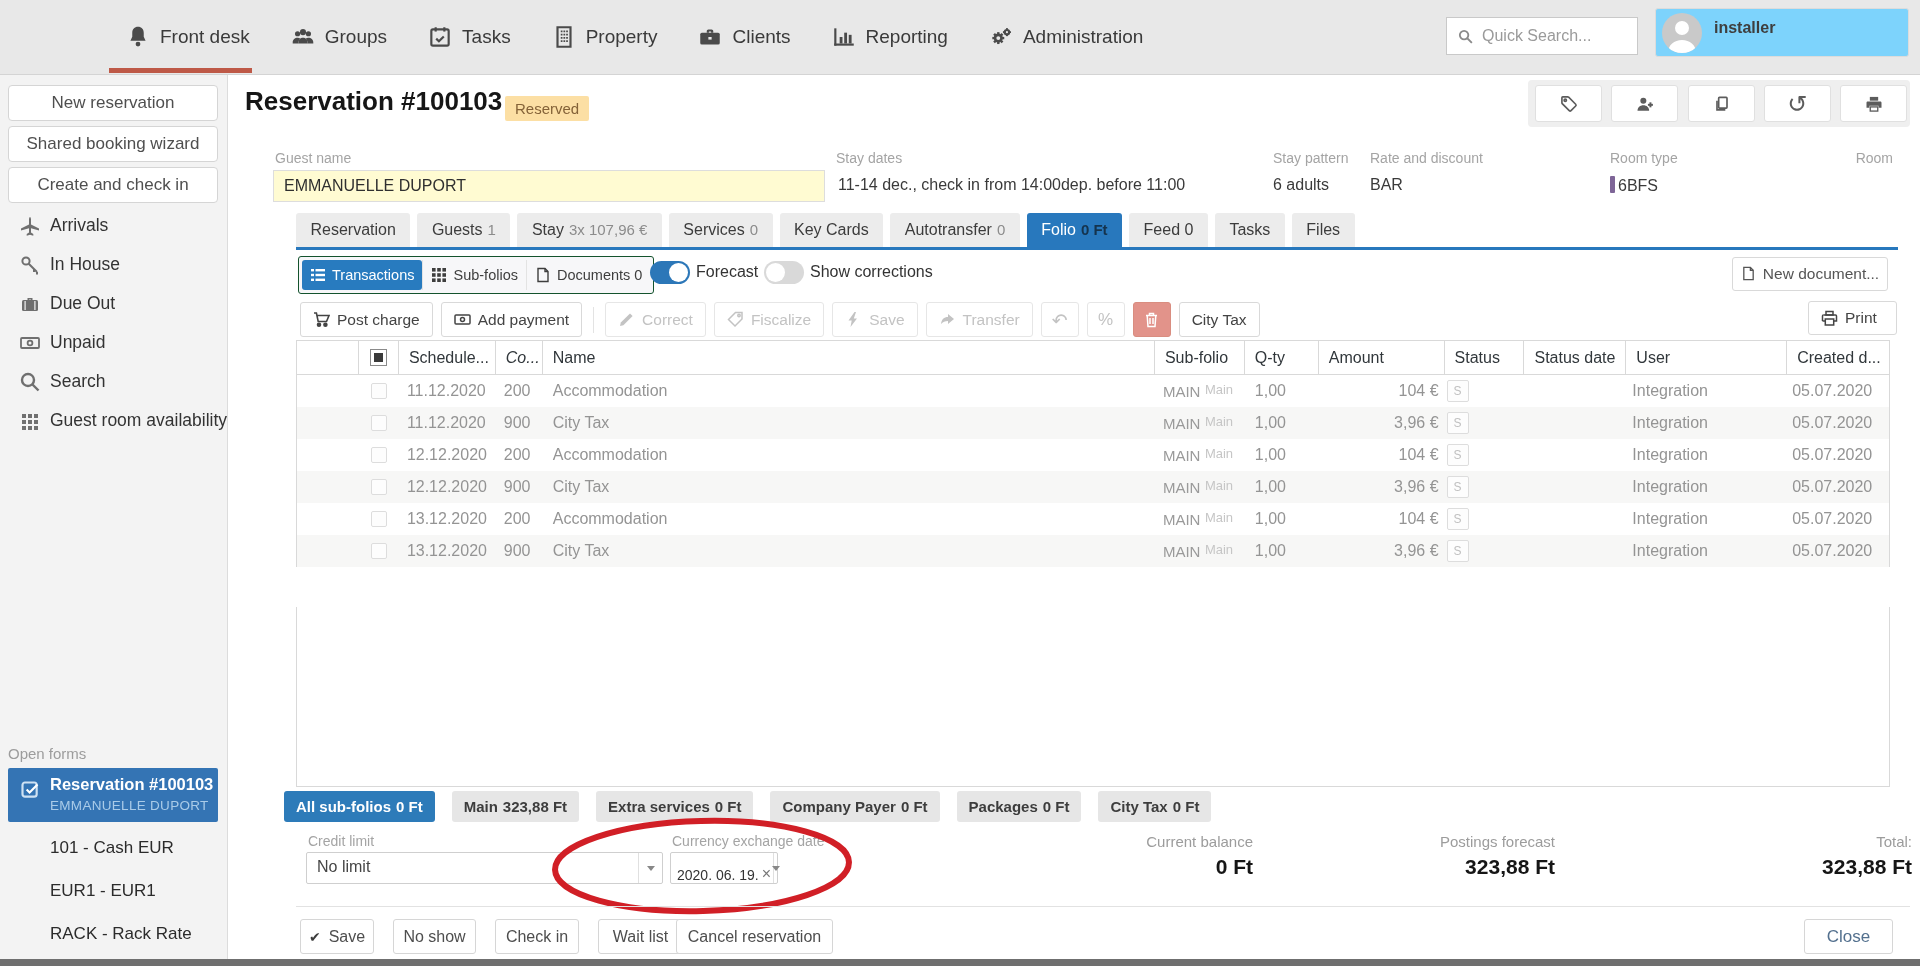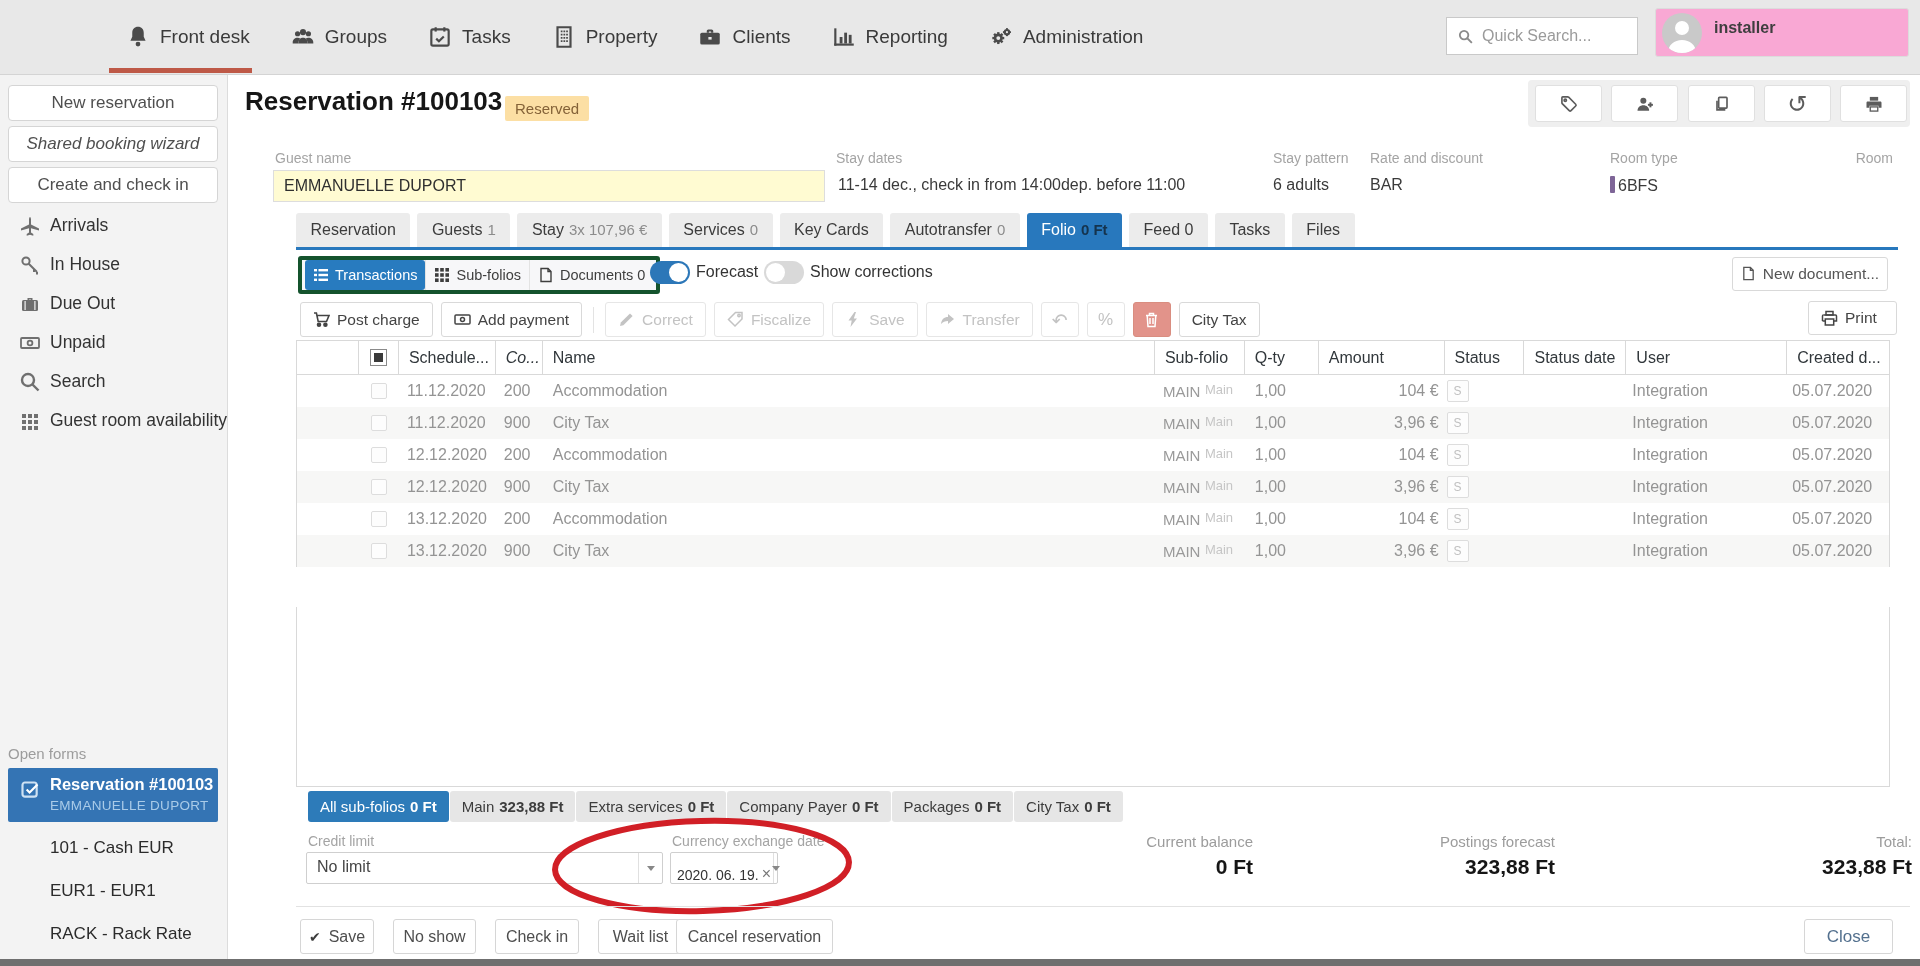--- a/index.html
+++ b/index.html
@@ -9,21 +9,21 @@
 svg { display:block; }
 
 
 .topbar { left:0; top:0; width:1920px; height:75px; background:#e8e8e8; border-bottom:1px solid #d4d4d4; }
 .nav { position:absolute; left:125px; top:0; height:74px; display:flex; align-items:center; gap:40px; }
 .nav-item { position:relative; height:74px; display:flex; align-items:center; gap:9px; font-size:19px; color:#3a3a3a; cursor:pointer; }
 .nav-item .nicon { width:26px; height:26px; color:#4a4a4a; }
 .nav-underline { position:absolute; left:-16px; right:-2px; bottom:1px; height:5px; background:#be5947; }
 .qsearch { left:1425px; top:17px; width:192px; height:38px; background:#fff; border:1px solid #c9c9c9; display:flex; align-items:center; padding-left:10px;margin-left:21px; }
 .qsearch .ph { color:#9a9a9a; font-size:16px; padding-left:8px; }
-.usercard { left:1655px; top:8px; width:254px; height:49px; background:#f9a8d4; border:1px solid #dcdcdc; border-radius:3px; }
+.usercard { left:1655px; top:8px; width:254px; height:49px; background:#7dd3fc; border:1px solid #dcdcdc; border-radius:3px; }
 .avatar { position:absolute; left:6px; top:4px; width:40px; height:40px; border-radius:50%; background:#c9c9c9; overflow:hidden; }
 .uname { position:absolute; left:58px; top:10px; font-size:16px; color:#3e3e3e; font-weight:700; }
 
 
 .sidebar { left:0; top:75px; width:228px; height:891px; background:#f3f3f3; border-right:1px solid #dcdcdc; }
 .sbtn { position:absolute; left:8px; width:210px; height:36px; background:#fff; border:1px solid #d5d5d5; border-radius:4px; font-size:17px; color:#4f4f4f; text-align:center; line-height:34px; cursor:pointer; }
 .smenu { position:absolute; left:0; top:131px; width:228px; }
 .smenu-item { height:39px; display:flex; align-items:center; cursor:pointer; }
 .smenu-item .micon { width:24px; height:24px; margin-left:18px; color:#6f6f6f; }
 .smenu-item .mlabel { margin-left:8px; font-size:17.5px; color:#333; white-space:nowrap; }
@@ -48,21 +48,21 @@
 .rt-bar { display:inline-block; width:5px; height:17px; background:#7e6597; margin-right:3px; vertical-align:-2px; border-radius:1px; }
 
 
 .tabstrip { left:296px; top:213px; width:1602px; height:37px; border-bottom:3px solid #2878bd; display:flex; gap:7px; }
 .tab { height:34px; line-height:34px; padding:0 14.5px; background:#ececec; color:#3c3c3c; font-size:16px; border-radius:3px 3px 0 0; white-space:nowrap; cursor:pointer; }
 .tab .bdg { color:#8b8b8b; font-size:15px; margin-left:5px; }
 .tab.active { background:#2878bd; color:#fff; }
 .tab.active .bdg { color:#15334d; font-weight:700; }
 
 
-.subtab-group { left:298px; top:256px; height:38px; border:4px solid #14532d; background:#f7f7f9; border-radius:3px; display:inline-flex; align-items:center; padding:0 3px; }
+.subtab-group { left:298px; top:256px; height:38px; border:1px solid #14532d; background:#f7f7f9; border-radius:3px; display:inline-flex; align-items:center; padding:0 3px; }
 .subtab { height:30px; display:flex; align-items:center; gap:6px; padding:0 8px; font-size:14.5px; color:#3e3e3e; cursor:pointer; }
 .subtab + .subtab { border-left:1px solid #e3e3e3; }
 .subtab.active { background:#287bbf; color:#fff; border-radius:3px; border-left:none; }
 .subtab .sicon { width:16px; height:16px; }
 .toggle { position:absolute; top:261px; width:40px; height:23px; border-radius:12px; cursor:pointer; }
 .toggle .knob { position:absolute; top:2px; width:19px; height:19px; border-radius:50%; background:#fff; }
 .toggle-label { position:absolute; top:263px; font-size:16px; color:#333; }
 .newdoc-btn { left:1732px; top:257px; width:156px; height:34px; background:#fff; border:1px solid #d9d9d9; border-radius:3px; display:flex; align-items:center; justify-content:center; gap:7px; font-size:15.5px; color:#555; cursor:pointer; }
 
 
@@ -88,21 +88,21 @@
 .td { overflow:hidden; white-space:nowrap; }
 .cb { width:16px; height:16px; border:1px solid #ddd; background:#fdfdfd; border-radius:2px; }
 .hcb { width:17px; height:17px; border:1px solid #8a8a8a; background:#fff; display:flex; align-items:center; justify-content:center; }
 .hcb .fill { width:9px; height:9px; background:#3a3a3a; }
 .sub-main { font-size:15px; color:#9a9a9a; }
 .sub-detail { font-size:13px; color:#c6c6c6; display:inline-block; width:28px; overflow:hidden; vertical-align:0; }
 .sbadge { width:22px; height:22px; border:1px solid #ddd; border-radius:2px; background:#fdfdfd; color:#c0c0c0; font-size:12px; display:flex; align-items:center; justify-content:center; margin-left:2px; }
 .table-rest { left:296px; top:607px; width:1594px; height:180px; border-left:1px solid #d9d9d9; border-right:1px solid #d9d9d9; border-bottom:1px solid #d9d9d9; background:#fff; }
 
 
-.sftabs { left:308px; top:791px; display:flex; gap:1px; }
+.sftabs { left:284px; top:791px; display:flex; gap:17px;font-weight:bold; }
 .sftab { height:31px; line-height:31px; padding:0 12px; background:#e6e6e6; color:#3d3d3d; font-size:15px; border-radius:3px; white-space:nowrap; cursor:pointer; }
 .sftab b { margin-left:5px; }
 .sftab.active { background:#2d7bb9; color:#fff; }
 
 
 .credit-select { left:306px; top:852px; width:357px; height:32px; background:#fff; border:1px solid #cfcfcf; border-radius:2px; cursor:pointer; }
 .credit-select .val { position:absolute; left:10px; top:5px; font-size:16px; color:#454545; }
 .sel-caret { position:absolute; right:0; top:0; width:24px; height:100%; border-left:1px solid #e0e0e0; }
 .caret-down { position:absolute; left:50%; top:50%; margin:-2px 0 0 -4px; width:0; height:0; border-left:4px solid transparent; border-right:4px solid transparent; border-top:5px solid #888; }
 .curr-widget { left:670px; top:852px; width:108px; height:32px; background:#fff; border:1px solid #cfcfcf; border-radius:2px; display:flex; align-items:flex-end; }
@@ -247,21 +247,21 @@
             <circle cx="20" cy="15" r="7" fill="#fff"></circle>
             <path d="M6 40c0-8 6.3-13 14-13s14 5 14 13z" fill="#fff"></path>
           </svg>
       </div>
       <div class="uname">installer</div>
     </div>
   </div>
 
   <div class="abs sidebar">
     <div class="sbtn" style="top:10px;">New reservation</div>
-    <div class="sbtn" style="top:51px;font-style:italic;">Shared booking wizard</div>
+    <div class="sbtn" style="top:51px;">Shared booking wizard</div>
     <div class="sbtn" style="top:92px;">Create and check in</div>
     <div class="smenu">
       <div class="smenu-item">
         <span class="micon">
             <svg viewBox="0 0 24 24" fill="currentColor">
               <path d="M21 14.5l-8-4V5.5C13 4.7 12.6 3 12 3s-1 1.7-1 2.5V10.5l-8 4v2l8-2.2v4.2l-2.3 1.6v1.6l3.3-.9 3.3.9v-1.6L13 18.5v-4.2l8 2.2v-2z"></path>
             </svg>
           </span>
         <span class="mlabel">Arrivals</span>
       </div>

